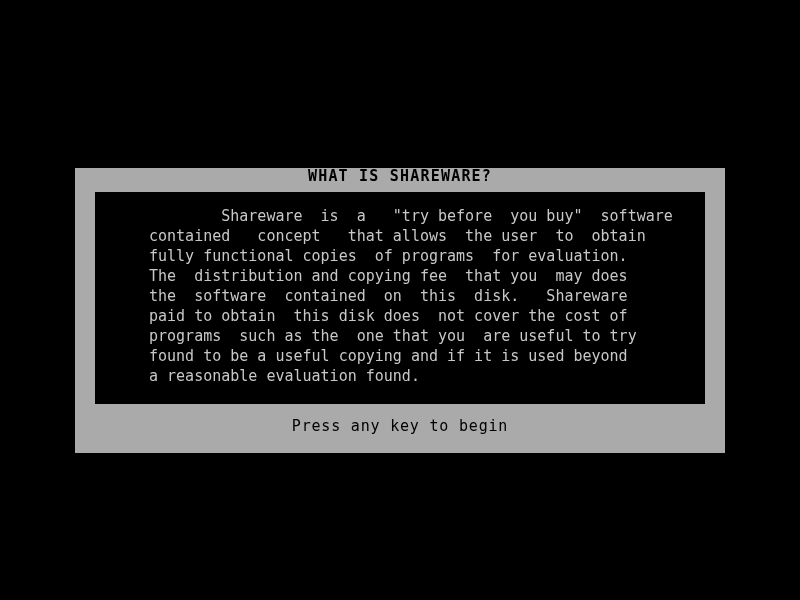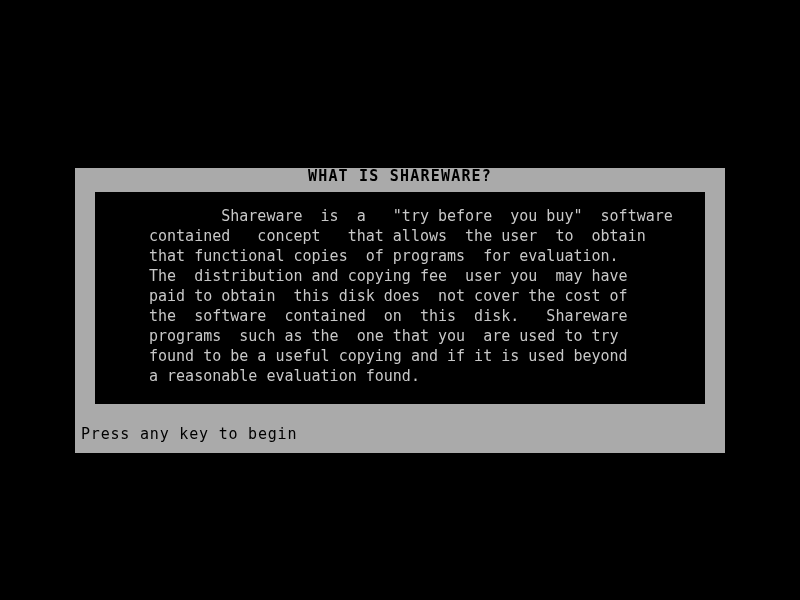--- a/index.html
+++ b/index.html
@@ -74,22 +74,23 @@
     line-height: 20px;
     white-space: pre;
     padding-left: 54px;
     letter-spacing: 0px;
   }
 
   
   #footer {
     position: absolute;
     left: 0;
-    bottom: 10px;
+    bottom: 18px;
     width: 100%;
+    text-align: center;
   }
   #footer-text {
     color: #000000;
     background: #aaaaaa;
     font-size: 15px;
     line-height: 18px;
     letter-spacing: 0.8px;
     white-space: pre;
     padding: 0 6px;
   }
@@ -101,25 +102,25 @@
 
   <div id="dialog">
 
     <div id="title-bar">
       <span id="title-text">WHAT IS SHAREWARE?</span>
     </div>
 
     <div id="text-panel">
       <div class="body-line">        Shareware  is  a   "try before  you buy"  software</div>
       <div class="body-line">contained   concept   that allows  the user  to  obtain</div>
-      <div class="body-line">that functional copies  of programs  for evaluation.</div>
-      <div class="body-line">The  distribution and copying fee  user you  may have</div>
+      <div class="body-line">fully functional copies  of programs  for evaluation.</div>
+      <div class="body-line">The  distribution and copying fee  that you  may does</div>
+      <div class="body-line">the  software  contained  on  this  disk.   Shareware</div>
       <div class="body-line">paid to obtain  this disk does  not cover the cost of</div>
-      <div class="body-line">the  software  contained  on  this  disk.   Shareware</div>
-      <div class="body-line">programs  such as the  one that you  are used to try</div>
+      <div class="body-line">programs  such as the  one that you  are useful to try</div>
       <div class="body-line">found to be a useful copying and if it is used beyond</div>
       <div class="body-line">a reasonable evaluation found.</div>
     </div>
 
     <div id="footer">
       <span id="footer-text">Press any key to begin</span>
     </div>
 
   </div>
 </div>

